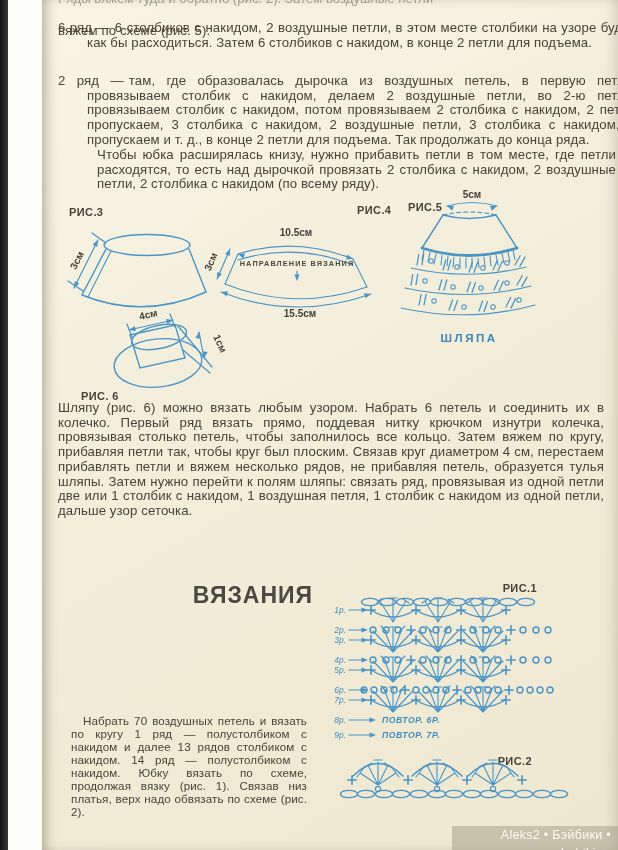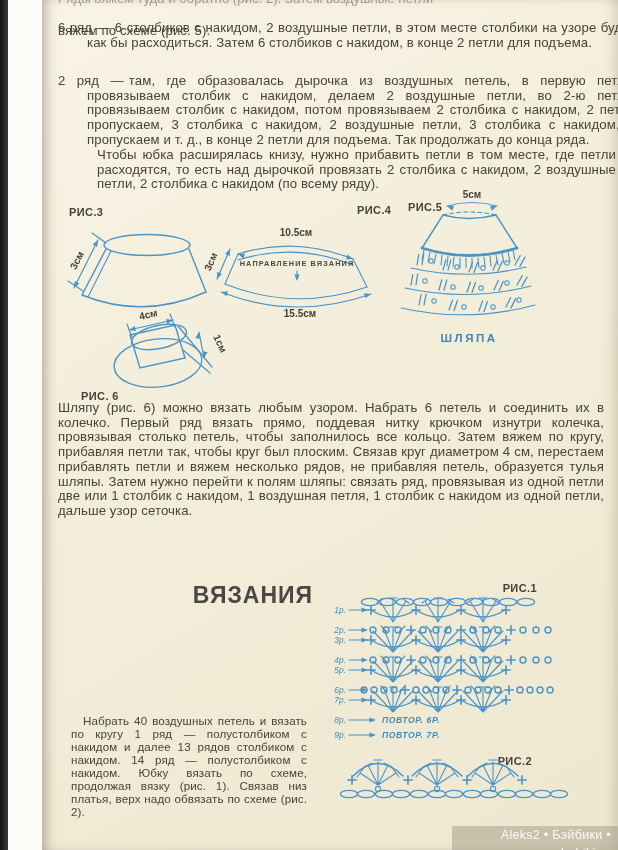--- a/index.html
+++ b/index.html
@@ -348,21 +348,21 @@
         <use href="#plus" x="133" y="120"></use>
         <use href="#plus" x="178" y="120"></use>
       <use href="#fan5" x="65" y="120"></use>
         <use href="#fan5" x="110" y="120"></use>
         <use href="#fan5" x="155" y="120"></use>
     </g>
     <text class="povtor" x="54" y="143">ПОВТОР. 6Р.</text>
     <text class="povtor" x="54" y="158">ПОВТОР. 7Р.</text>
   </svg>
 
-  <div class="para small" style="left:71px;top:714px;width:236px;text-indent:12px;">Набрать 40 воздушных петель и вязать по кругу 1 ряд — полустолбиком с накидом и далее 13 рядов столбиком с накидом. 14 ряд — полустолбиком с накидом. Юбку вязать по схеме, продолжая вязку (рис. 1). Связав низ платья, верх надо обвязать по схеме (рис. 2).</div>
+  <div class="para small" style="left:71px;top:714px;width:236px;text-indent:12px;">Набрать 70 воздушных петель и вязать по кругу 1 ряд — полустолбиком с накидом и далее 13 рядов столбиком с накидом. 14 ряд — полустолбиком с накидом. Юбку вязать по схеме, продолжая вязку (рис. 1). Связав низ платья, верх надо обвязать по схеме (рис. 2).</div>
 
   <svg class="fig" style="left:335px;top:752px;" width="256" height="75" viewBox="0 0 256 75">
     <text class="figlabelsvg" x="197" y="13" text-anchor="end">РИС.2</text>
     <g>
       <use href="#oval" x="14" y="42"></use>
         <use href="#oval" x="31" y="42"></use>
         <use href="#oval" x="49" y="42"></use>
         <use href="#oval" x="66" y="42"></use>
         <use href="#oval" x="84" y="42"></use>
         <use href="#oval" x="102" y="42"></use>

